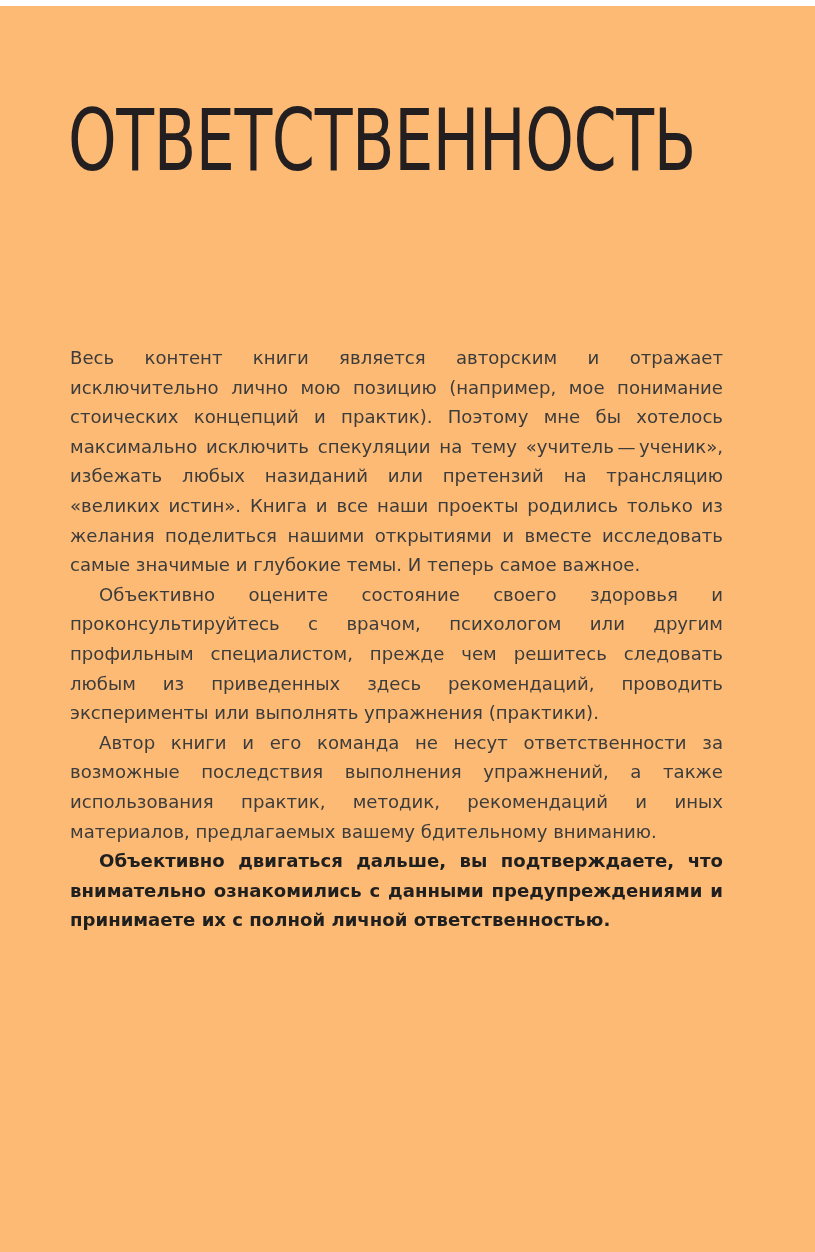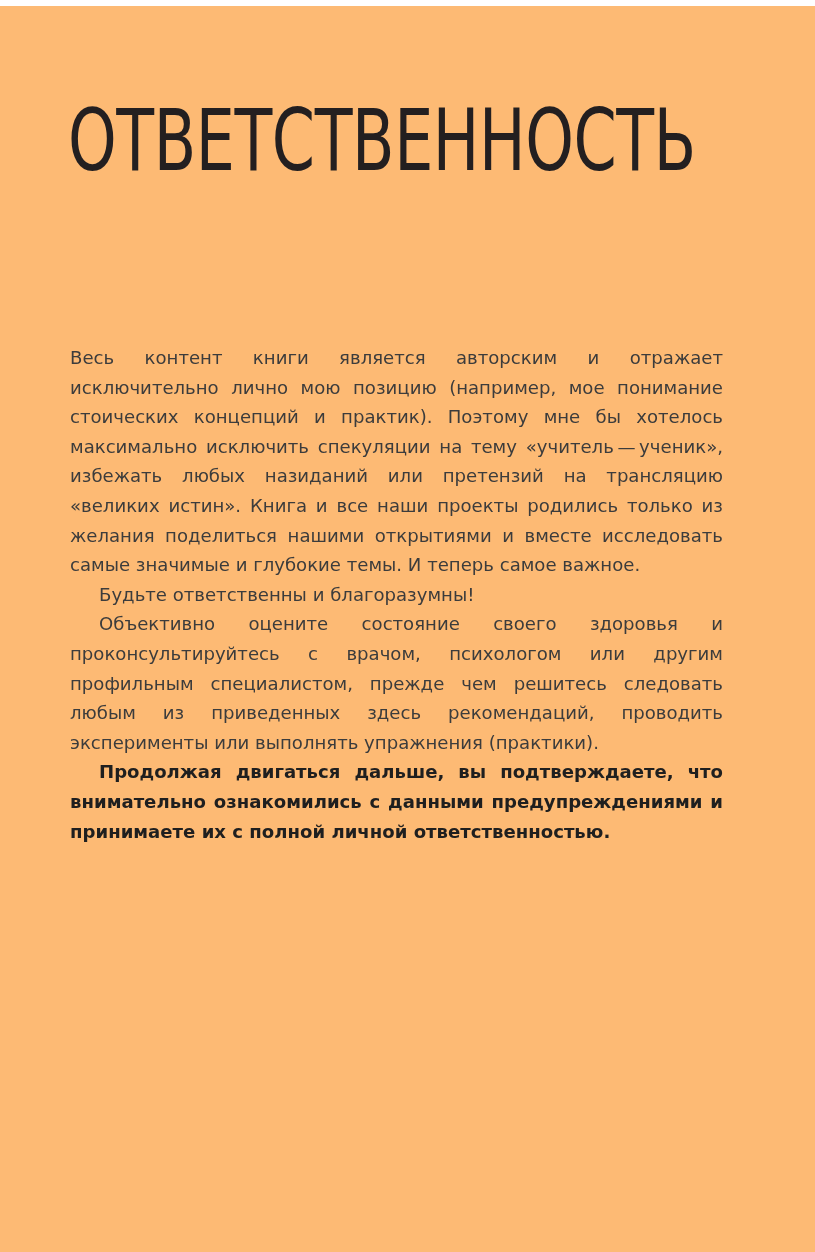--- a/index.html
+++ b/index.html
@@ -77,23 +77,23 @@
 <body>
 
 <div class="page">
 
   <h1 class="page-title">ОТВЕТСТВЕННОСТЬ</h1>
 
   <div class="body-copy">
 
     <p class="no-indent">Весь контент книги является авторским и отражает исключительно лично мою позицию (например, мое понимание стоических концепций и практик). Поэтому мне бы хотелось максимально исключить спекуляции на тему «учитель — ученик», избежать любых назиданий или претензий на трансляцию «великих истин». Книга и все наши проекты родились только из желания поделиться нашими открытиями и вместе исследовать самые значимые и глубокие темы. И теперь самое важное.</p>
 
-    <p>Будьте ответственны и благоразумны!</p>
 
     <p>Объективно оцените состояние своего здоровья и проконсультируйтесь с врачом, психологом или другим профильным специалистом, прежде чем решитесь следовать любым из приведенных здесь рекомендаций, проводить эксперименты или выполнять упражнения (практики).</p>
 
 
+    <p>Автор книги и его команда не несут ответственности за возможные последствия выполнения упражнений, а также использования практик, методик, рекомендаций и иных материалов, предлагаемых вашему бдительному вниманию.</p>
 
-    <p class="all-bold">Продолжая двигаться дальше, вы подтверждаете, что внимательно ознакомились с данными предупреждениями и принимаете их с полной личной ответственностью.</p>
+    <p class="all-bold">Объективно двигаться дальше, вы подтверждаете, что внимательно ознакомились с данными предупреждениями и принимаете их с полной личной ответственностью.</p>
 
   </div>
 
 </div>
 
 </body></html>

